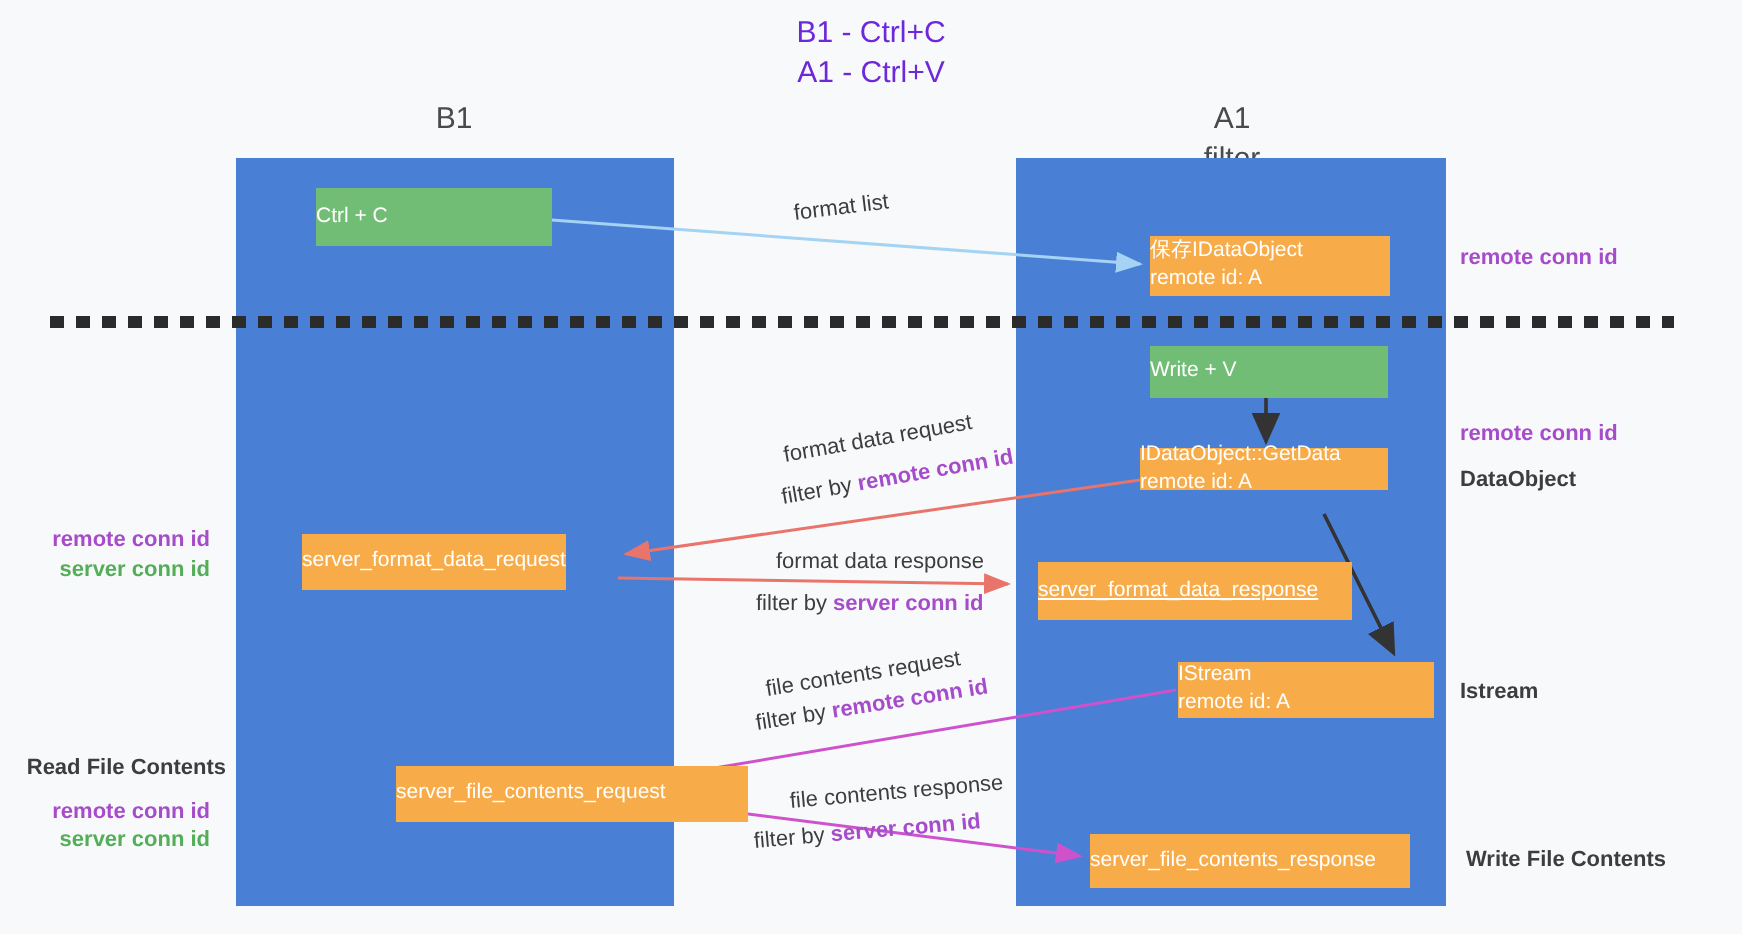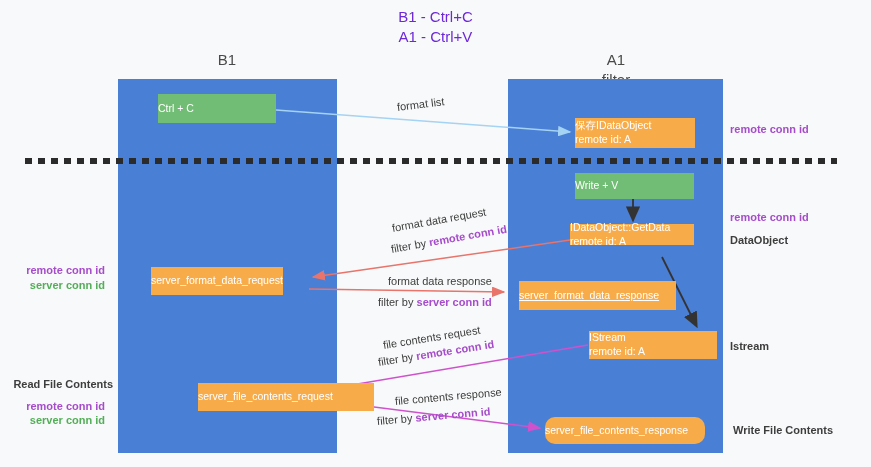--- a/index.html
+++ b/index.html
@@ -95,21 +95,21 @@
   <div class="box orange" style="left:519px;top:281px;width:157px;height:29px;text-decoration:underline;">
     <div>server_format_data_response</div>
   </div>
   <div class="box orange" style="left:589px;top:331px;width:128px;height:28px;">
     <div>IStream</div>
     <div>remote id: A</div>
   </div>
   <div class="box orange" style="left:150px;top:383px;width:176px;height:28px;margin-left:48px;">
     <div>server_file_contents_request</div>
   </div>
-  <div class="box orange" style="left:545px;top:417px;width:160px;height:27px;border-radius:10px;">
+  <div class="box orange" style="left:545px;top:417px;width:160px;height:27px;">
     <div>server_file_contents_response</div>
   </div>
 
   <div class="flow" style="left:397px;top:101px;transform:rotate(-7deg);">format list</div>
 
   <div class="flow" style="left:392px;top:222px;transform:rotate(-10deg);">format data request</div>
   <div class="flow" style="left:391px;top:243px;transform:rotate(-10deg);">
     <span>filter by</span>
     <span class="purple">remote conn id</span>
   </div>

